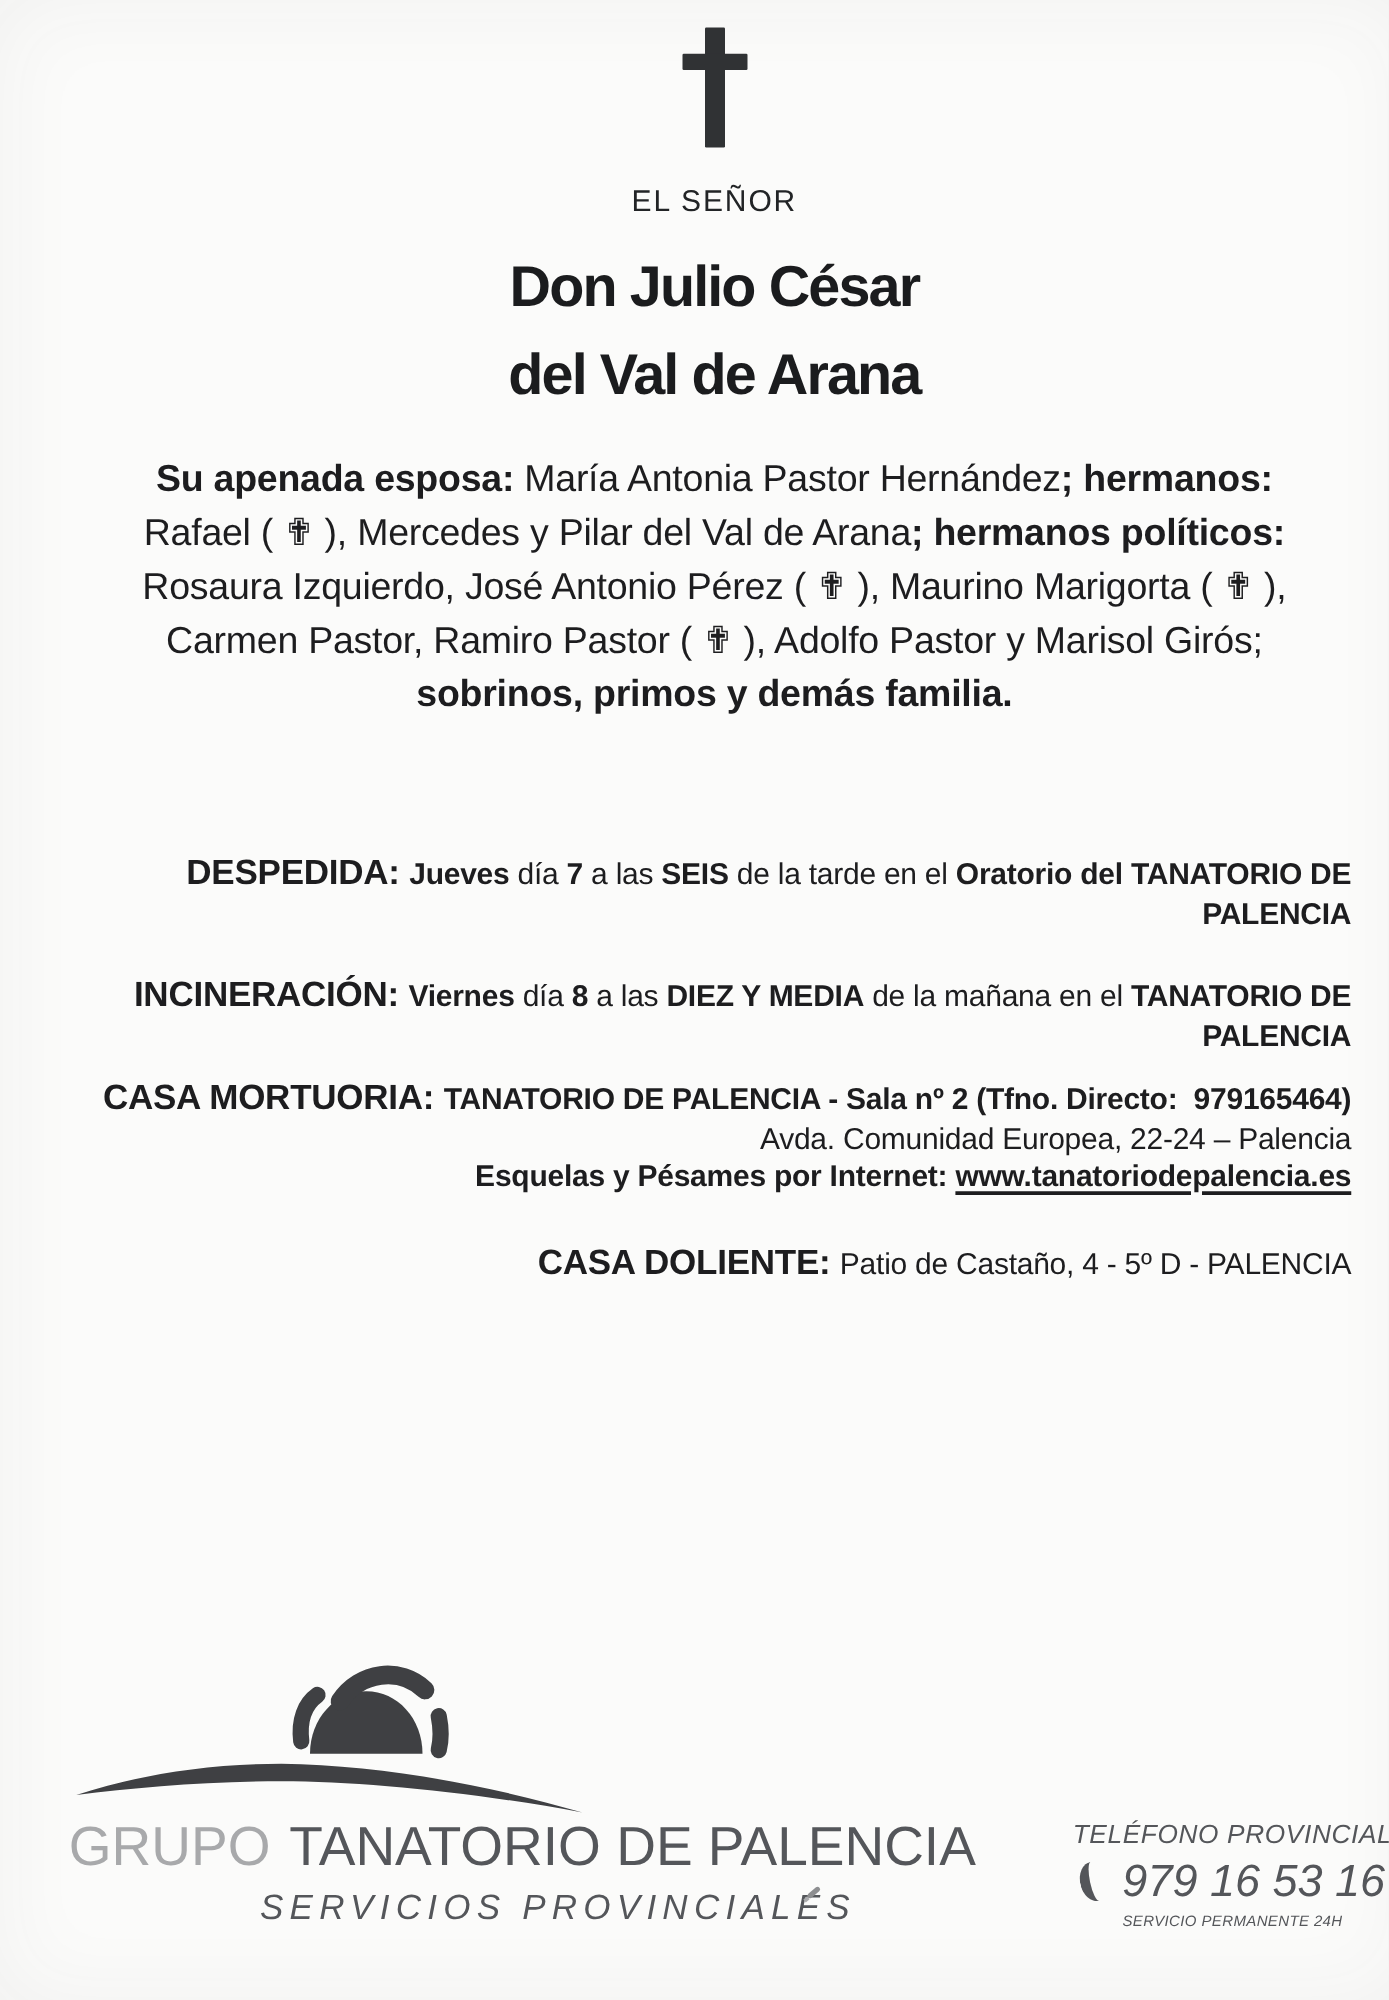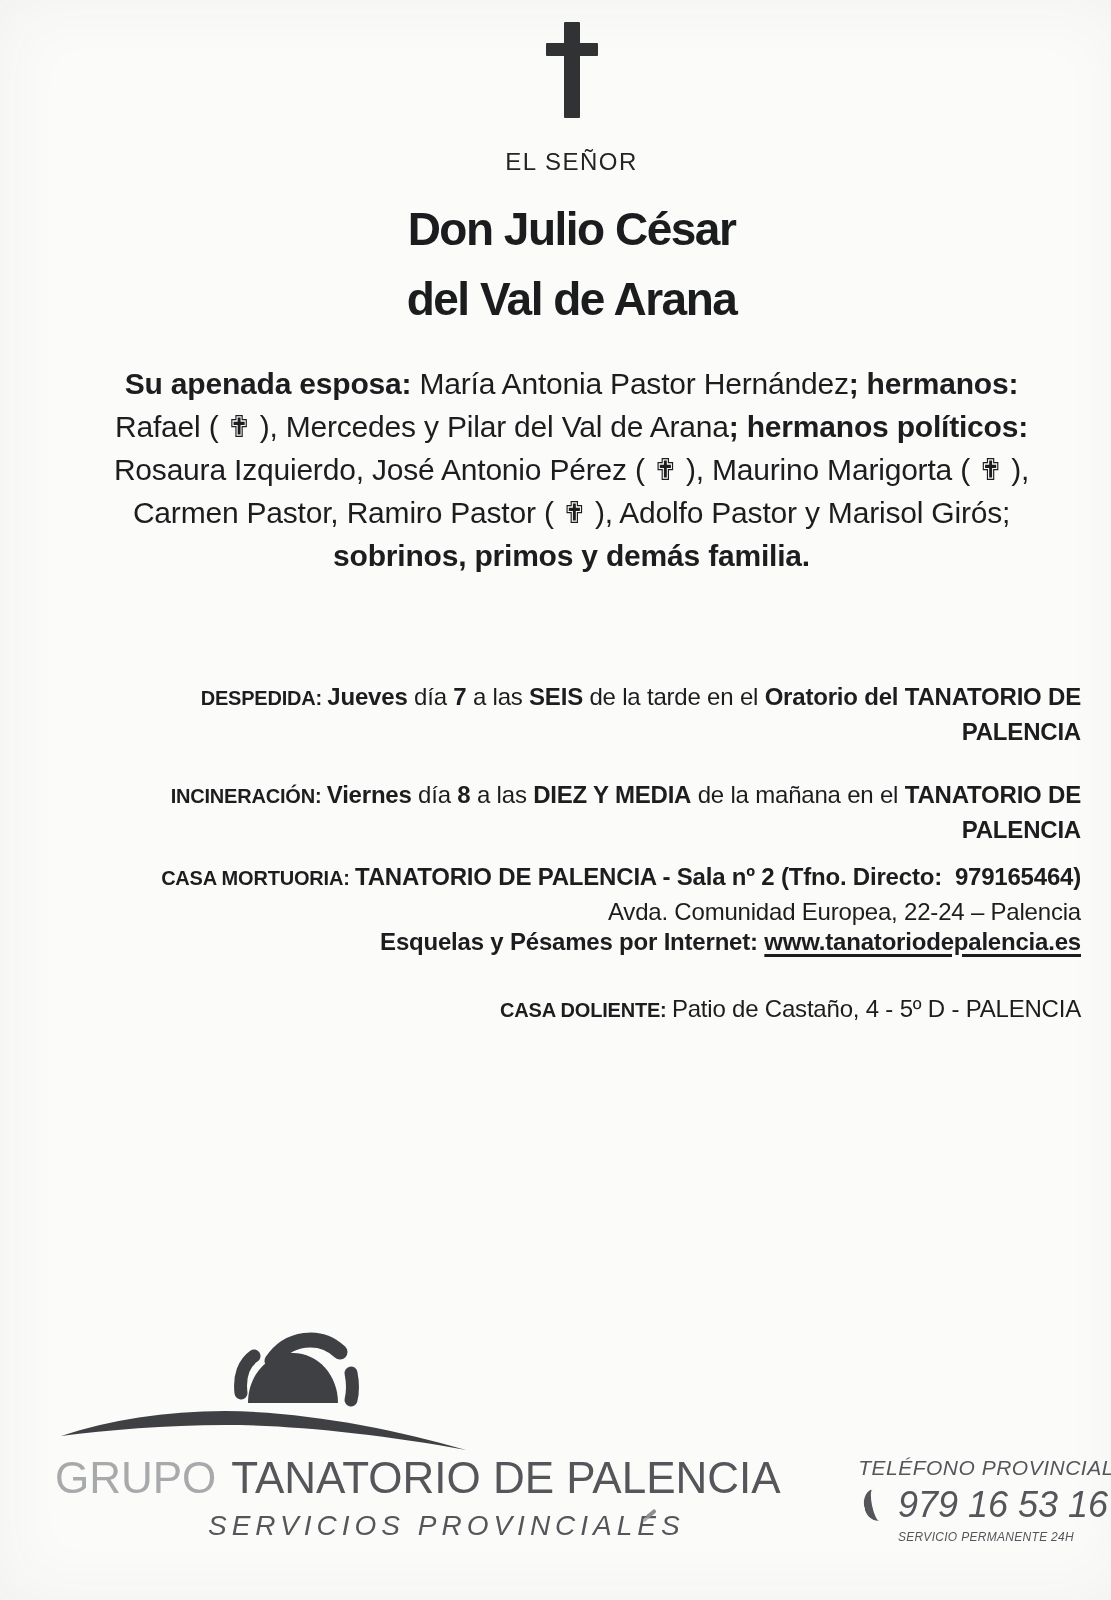--- a/index.html
+++ b/index.html
@@ -27,21 +27,21 @@
   .family{width:1000px;margin:28px auto 0;text-align:center;font-size:30px;}
   .family p{margin:0;line-height:43px;letter-spacing:-0.2px;}
   
   .services{margin-top:102px;padding:0 46px 0 40px;text-align:right;font-size:24px;letter-spacing:-0.2px;}
   .services p{margin:0;line-height:30px;}
   .svc{margin-bottom:0;}
   .svc.gap-lg{margin-top:30px;}
   .svc.gap-md{margin-top:14px;}
   .svc.gap-xl{margin-top:34px;}
   .b{font-weight:bold;}
-  .lead{font-weight:bold;font-size:20px;line-height:38px;}
+  .lead{font-weight:bold;font-size:28px;line-height:38px;}
   .u{text-decoration:underline;text-decoration-thickness:3px;text-underline-offset:4px;}
   
   .footer{position:absolute;left:0;top:1330px;width:1111px;height:270px;}
   .emblem{position:absolute;left:50px;top:0;}
   .brand{position:absolute;left:55px;top:126px;display:flex;align-items:baseline;gap:15px;
          font-size:44px;line-height:1;white-space:nowrap;}
   .brand .prefix{color:#a8a9ab;}
   .brand .name{color:#54565a;}
   .brand-sub{position:absolute;left:208px;top:180px;font-style:italic;font-size:28px;
              letter-spacing:5px;color:#54565a;white-space:nowrap;}

